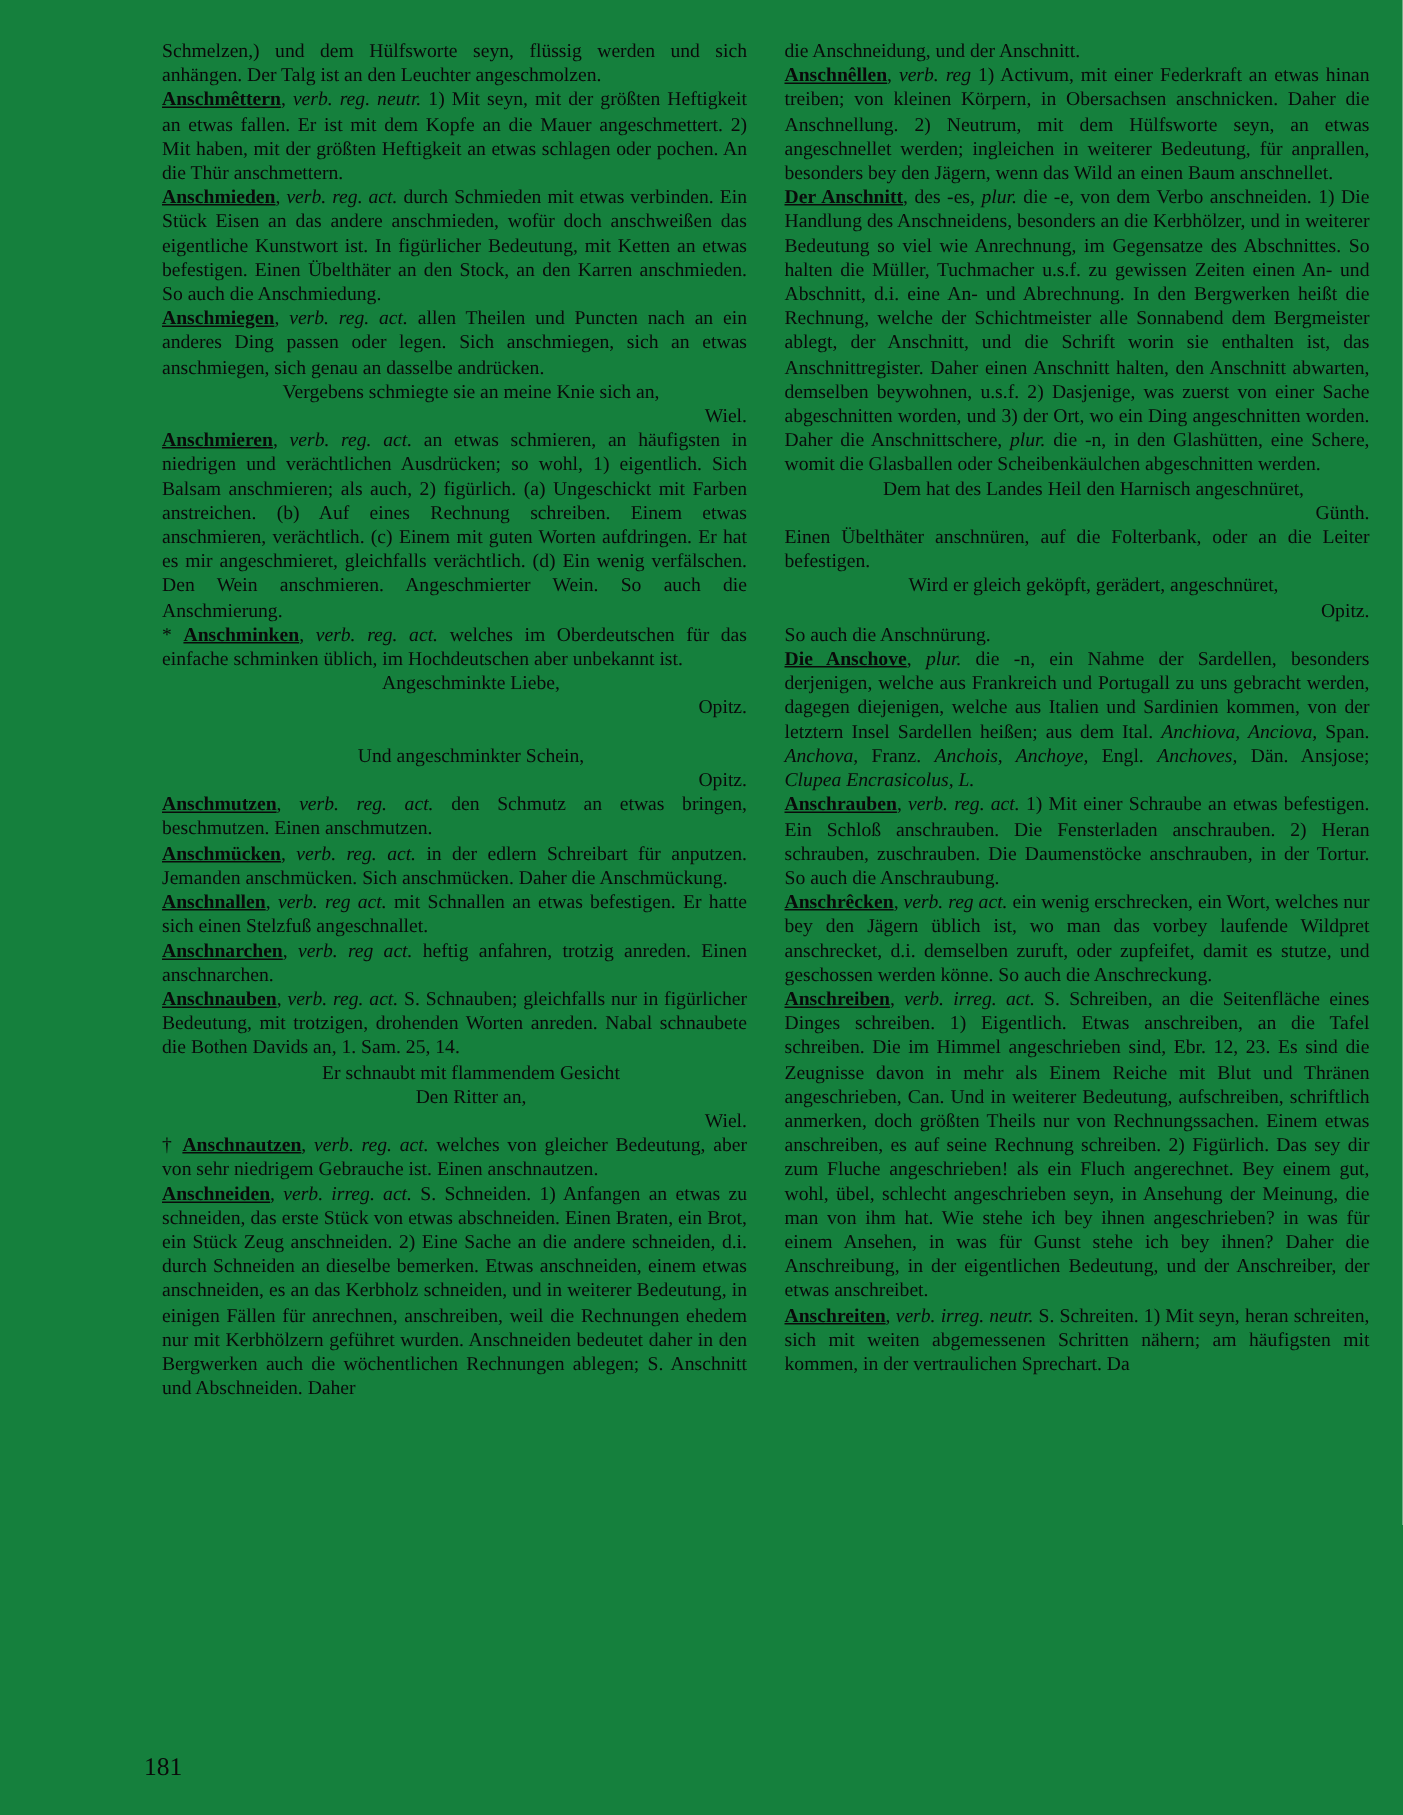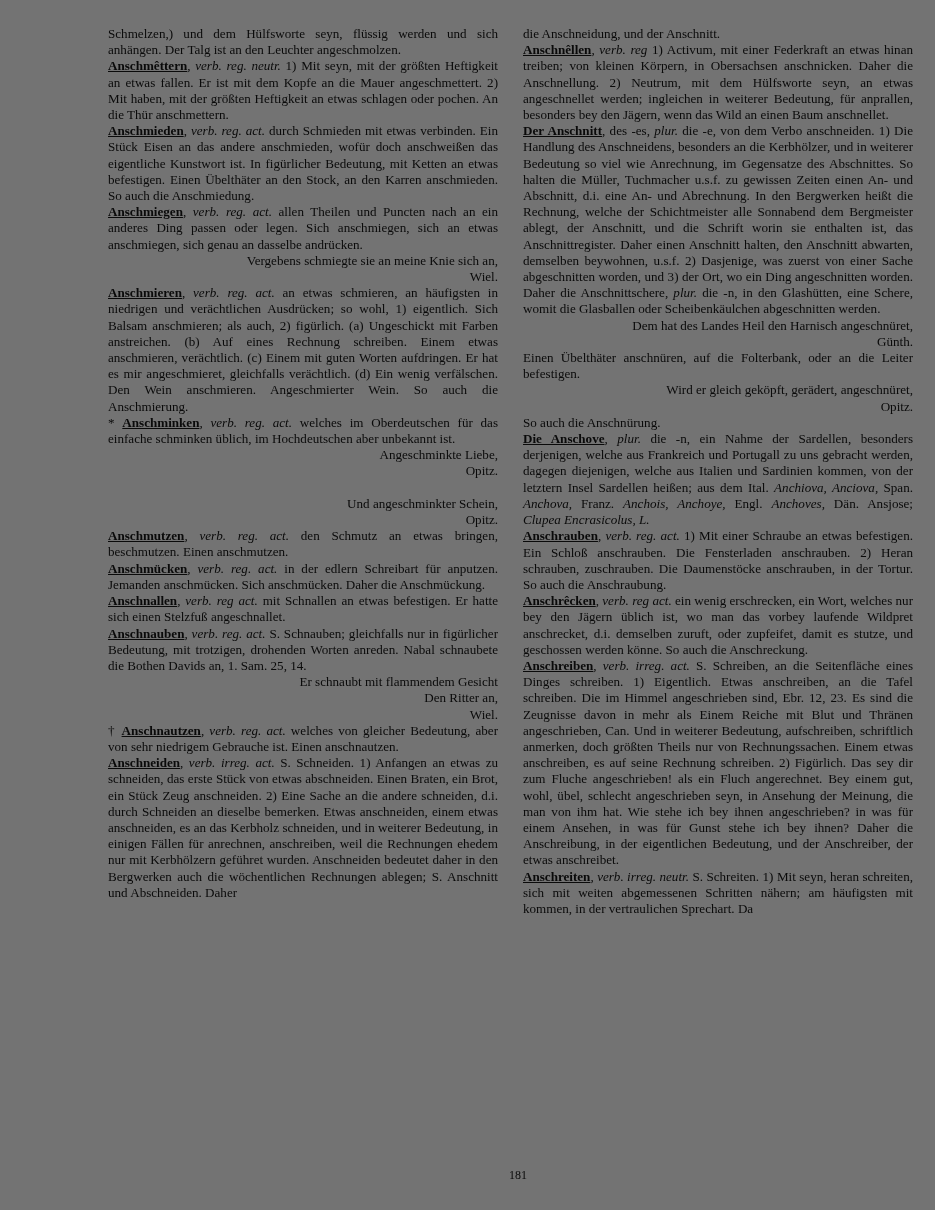--- a/index.html
+++ b/index.html
@@ -14,21 +14,21 @@
     font-family: "Liberation Serif", "DejaVu Serif", serif;
     color: #0a0a0a;
     position: relative;
     overflow: hidden;
   }
   .page {
     position: absolute;
     left: 0; top: 0;
     width: 935px;
     height: 1210px;
-    background: #737373;
+    background: #15803d;
   }
   .columns {
     position: absolute;
     left: 108px;
     top: 26px;
     width: 820px;
     height: 1125px;
     display: flex;
     gap: 25px;
   }
@@ -46,46 +46,46 @@
   }
   
   .entry {
     text-align: justify;
   }
   .cont {
     text-align: justify;
   }
   
   .verse {
-    text-align: right;
+    text-align: center;
     text-indent: 22px;
     white-space: pre-wrap;
   }
   
   .attrib {
     text-align: right;
   }
   .hw {
     font-weight: bold;
     text-decoration: underline;
   }
   .it {
     font-style: italic;
   }
   .blankline {
     height: 16.2px;
   }
   .folio-wrap {
     position: absolute;
-    left: 108px;
+    left: 96px;
     top: 1168px;
     width: 820px;
     height: 20px;
-    text-align: center;
-    font-size: 12px;
+    text-align: left;
+    font-size: 17px;
   }
 </style>
 </head>
 <body>
 
 <div class="page">
 
   <div class="columns">
 
     <div class="col">
@@ -111,20 +111,21 @@
       <div class="blankline"></div>
       <p class="verse">Und angeschminkter Schein,</p>
       <p class="attrib">Opitz.</p>
 
       <p class="entry"><span class="hw">Anschmutzen</span><span>, </span><span class="it">verb. reg. act.</span><span> den Schmutz an etwas bringen, beschmutzen. Einen anschmutzen.</span></p>
 
       <p class="entry"><span class="hw">Anschmücken</span><span>, </span><span class="it">verb. reg. act.</span><span> in der edlern Schreibart für anputzen. Jemanden anschmücken. Sich anschmücken. Daher die Anschmückung.</span></p>
 
       <p class="entry"><span class="hw">Anschnallen</span><span>, </span><span class="it">verb. reg act.</span><span> mit Schnallen an etwas befestigen. Er hatte sich einen Stelzfuß angeschnallet.</span></p>
 
+      <p class="entry"><span class="hw">Anschnarchen</span><span>, </span><span class="it">verb. reg act.</span><span> heftig anfahren, trotzig anreden. Einen anschnarchen.</span></p>
 
       <p class="entry"><span class="hw">Anschnauben</span><span>, </span><span class="it">verb. reg. act.</span><span> S. Schnauben; gleichfalls nur in figürlicher Bedeutung, mit trotzigen, drohenden Worten anreden. Nabal schnaubete die Bothen Davids an, 1. Sam. 25, 14.</span></p>
 
       <p class="verse">Er schnaubt mit flammendem Gesicht</p>
       <p class="verse">Den Ritter an,</p>
       <p class="attrib">Wiel.</p>
 
       <p class="entry"><span>† </span><span class="hw">Anschnautzen</span><span>, </span><span class="it">verb. reg. act.</span><span> welches von gleicher Bedeutung, aber von sehr niedrigem Gebrauche ist. Einen anschnautzen.</span></p>
 
       <p class="entry"><span class="hw">Anschneiden</span><span>, </span><span class="it">verb. irreg. act.</span><span> S. Schneiden. 1) Anfangen an etwas zu schneiden, das erste Stück von etwas abschneiden. Einen Braten, ein Brot, ein Stück Zeug anschneiden. 2) Eine Sache an die andere schneiden, d.i. durch Schneiden an dieselbe bemerken. Etwas anschneiden, einem etwas anschneiden, es an das Kerbholz schneiden, und in weiterer Bedeutung, in einigen Fällen für anrechnen, anschreiben, weil die Rechnungen ehedem nur mit Kerbhölzern geführet wurden. Anschneiden bedeutet daher in den Bergwerken auch die wöchentlichen Rechnungen ablegen; S. Anschnitt und Abschneiden. Daher</span></p>

